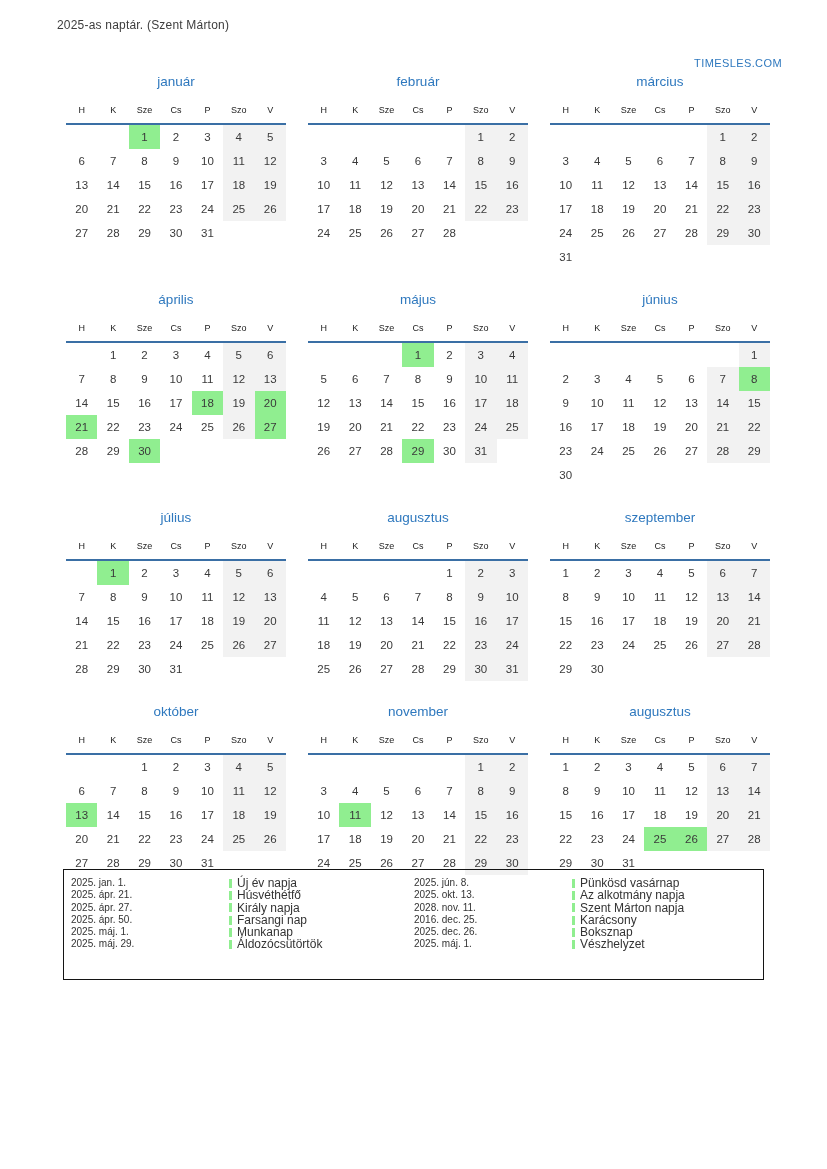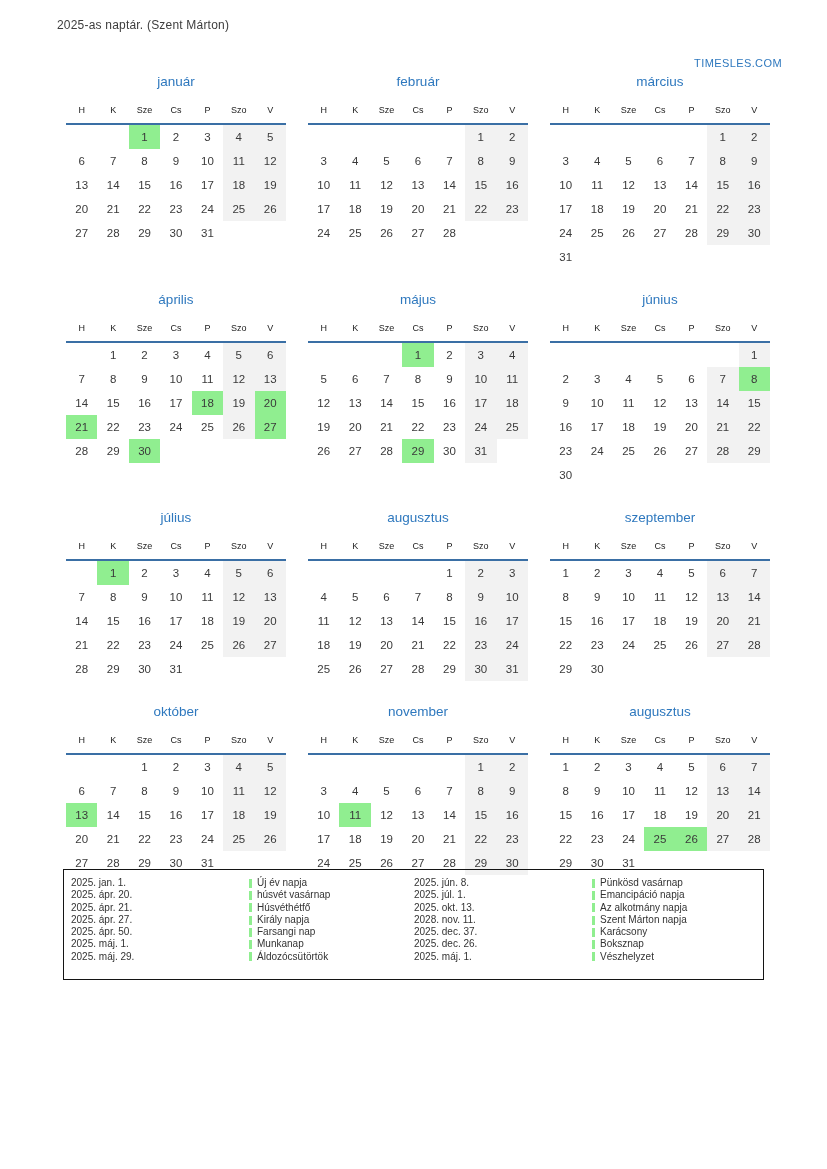--- a/index.html
+++ b/index.html
@@ -48,21 +48,21 @@
     position:absolute;left:63px;top:869px;width:701px;height:111px;
     box-sizing:border-box;border:1px solid #141414;
     padding:7px 0 0 7px;display:flex;align-items:flex-start;
   }
   .legend-group{width:343px;flex:0 0 343px;}
   .legend-group:last-child{flex:1 1 auto;}
   .legend-entry{display:flex;align-items:center;height:12.3px;}
   .legend-date{
     width:158px;flex:0 0 158px;font-size:10px;color:#333333;line-height:12.3px;
   }
-  .legend-name{display:flex;align-items:center;font-size:10px;color:#333333;line-height:12.3px;margin-left:20px;}
+  .legend-name{display:flex;align-items:center;font-size:12px;color:#333333;line-height:12.3px;}
   .legend-bar{
     display:inline-block;width:3px;height:9px;background:var(--legend-bar);
     margin-right:5px;flex:0 0 3px;
   }
 </style>
 </head>
 <body>
 
 <h1 class="page-title">2025-as naptár. (Szent Márton)</h1>
 <a class="site-link">TIMESLES.COM</a>
@@ -844,24 +844,20 @@
     </div>
   </div>
 
 <div class="legend" id="legend">
     <div class="legend-group">
       <div class="legend-entry">
         <span class="legend-date">2025. jan. 1.</span>
         <span class="legend-name"><i class="legend-bar"></i>Új év napja</span>
       </div>
       <div class="legend-entry">
-        <span class="legend-date">2025. ápr. 20.</span>
-        <span class="legend-name"><i class="legend-bar"></i>húsvét vasárnap</span>
-      </div>
-      <div class="legend-entry">
         <span class="legend-date">2025. ápr. 21.</span>
         <span class="legend-name"><i class="legend-bar"></i>Húsvéthétfő</span>
       </div>
       <div class="legend-entry">
         <span class="legend-date">2025. ápr. 27.</span>
         <span class="legend-name"><i class="legend-bar"></i>Király napja</span>
       </div>
       <div class="legend-entry">
         <span class="legend-date">2025. ápr. 50.</span>
         <span class="legend-name"><i class="legend-bar"></i>Farsangi nap</span>
@@ -874,33 +870,29 @@
         <span class="legend-date">2025. máj. 29.</span>
         <span class="legend-name"><i class="legend-bar"></i>Áldozócsütörtök</span>
       </div>
     </div>
     <div class="legend-group">
       <div class="legend-entry">
         <span class="legend-date">2025. jún. 8.</span>
         <span class="legend-name"><i class="legend-bar"></i>Pünkösd vasárnap</span>
       </div>
       <div class="legend-entry">
-        <span class="legend-date">2025. júl. 1.</span>
-        <span class="legend-name"><i class="legend-bar"></i>Emancipáció napja</span>
-      </div>
-      <div class="legend-entry">
         <span class="legend-date">2025. okt. 13.</span>
         <span class="legend-name"><i class="legend-bar"></i>Az alkotmány napja</span>
       </div>
       <div class="legend-entry">
         <span class="legend-date">2028. nov. 11.</span>
         <span class="legend-name"><i class="legend-bar"></i>Szent Márton napja</span>
       </div>
       <div class="legend-entry">
-        <span class="legend-date">2025. dec. 37.</span>
+        <span class="legend-date">2016. dec. 25.</span>
         <span class="legend-name"><i class="legend-bar"></i>Karácsony</span>
       </div>
       <div class="legend-entry">
         <span class="legend-date">2025. dec. 26.</span>
         <span class="legend-name"><i class="legend-bar"></i>Boksznap</span>
       </div>
       <div class="legend-entry">
         <span class="legend-date">2025. máj. 1.</span>
         <span class="legend-name"><i class="legend-bar"></i>Vészhelyzet</span>
       </div>

